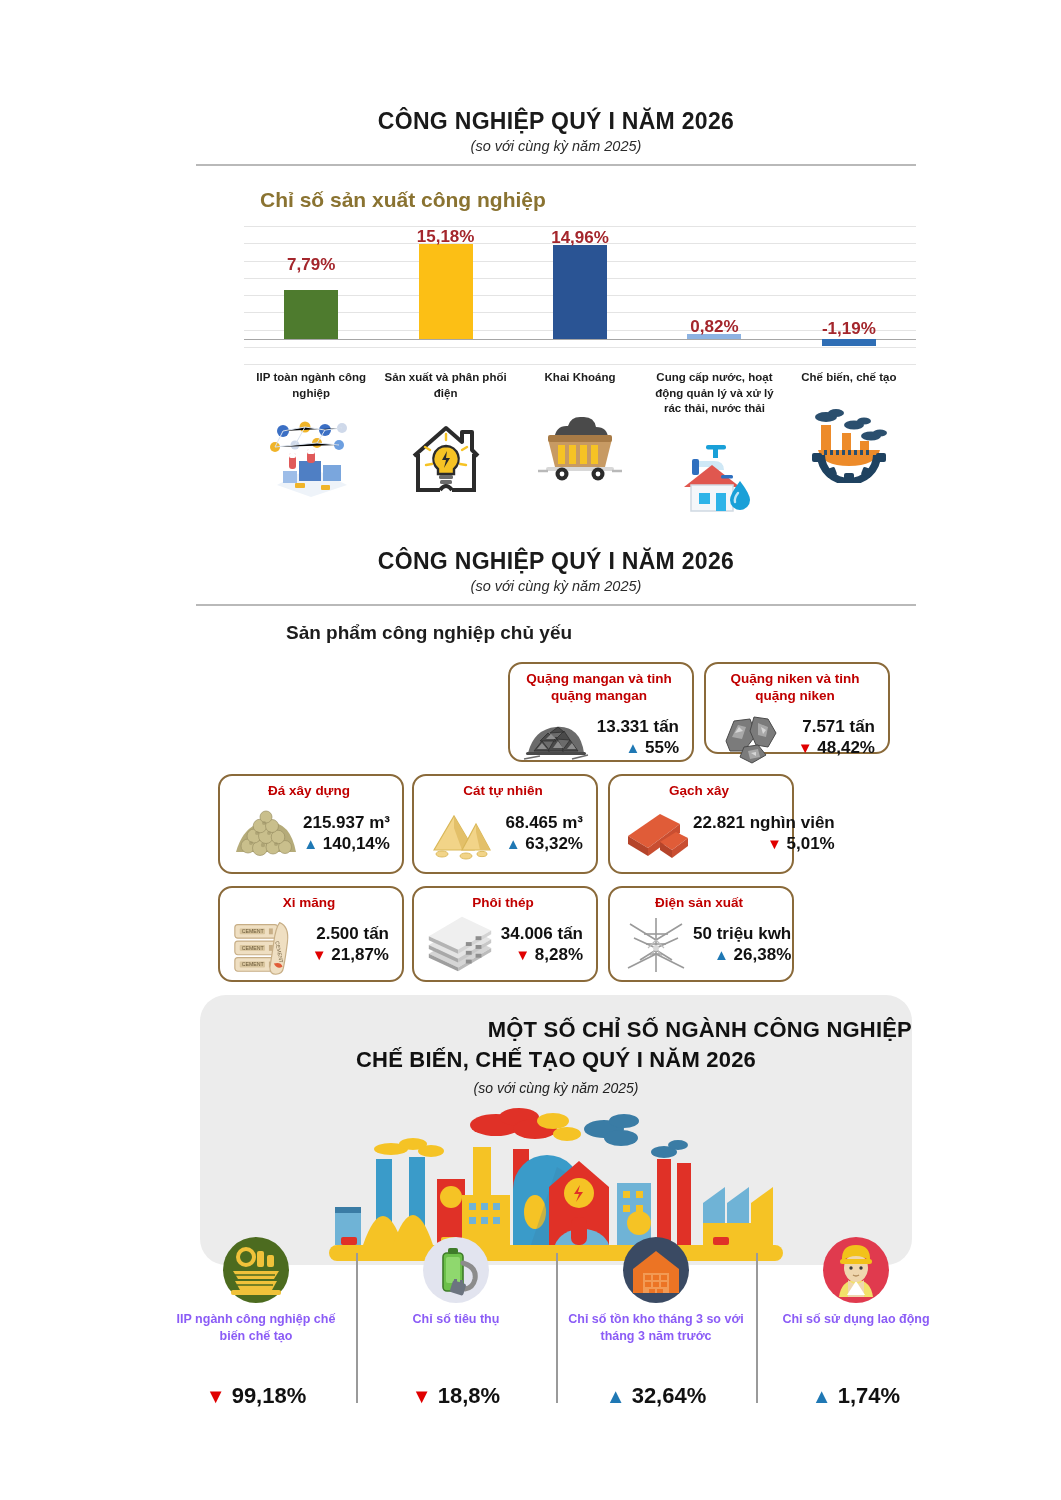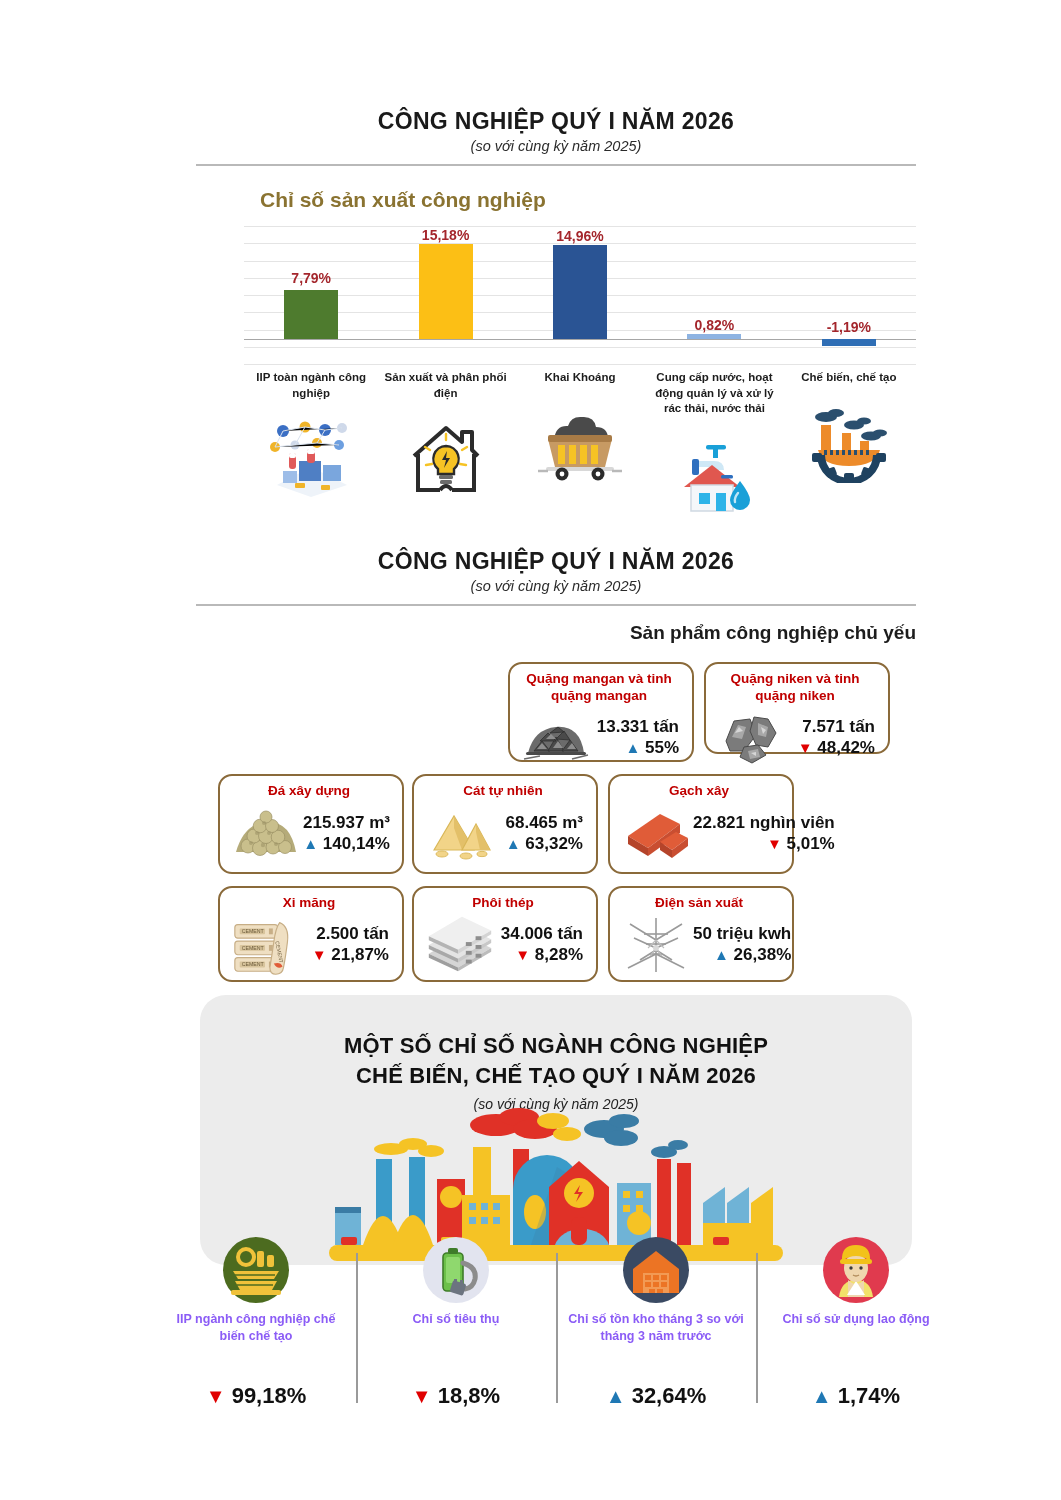--- a/index.html
+++ b/index.html
@@ -40,30 +40,30 @@
   }
   .chart-wrap{position:relative;margin:14px 0 0 48px;width:672px;height:138px;}
   .gridlines{position:absolute;inset:0;}
   .gridlines i{position:absolute;left:0;right:0;height:1px;background:#e4e4e4;display:block;}
   .axis{position:absolute;left:0;right:0;height:1.5px;background:#a6a6a6;}
   .bars{position:absolute;inset:0;display:flex;}
   .bcol{flex:1;position:relative;}
   .bar{position:absolute;left:50%;transform:translateX(-50%);width:54px;border-radius:0;}
   .blabel{
     position:absolute;left:50%;transform:translateX(-50%);
-    font-size:14px;font-weight:bold;color:#a4262c;white-space:nowrap;
+    font-size:17px;font-weight:bold;color:#a4262c;white-space:nowrap;
   }
   .cats{display:flex;margin:6px 0 0 48px;width:672px;}
   .cat{flex:1;text-align:center;padding:0 4px;}
   .cat-label{font-size:11.5px;font-weight:bold;color:#1c1c1c;line-height:1.35;}
   .cat-icon{height:96px;display:flex;align-items:center;justify-content:center;margin-top:10px;}
 
   
   #sec2{position:absolute;left:196px;top:548px;width:720px;}
-  .sph-head{font-size:19px;font-weight:bold;color:#1c1c1c;margin:16px 0 0 90px;text-align:right;}
+  .sph-head{font-size:19px;font-weight:bold;color:#1c1c1c;margin:16px 0 0 90px;}
 
   .cards{position:relative;margin-top:10px;height:330px;}
   .card{
     position:absolute;
     border:2.2px solid #8a6a3a;
     border-radius:14px;
     background:#fff;
     box-sizing:border-box;
     display:flex;flex-direction:column;
   }
@@ -77,21 +77,21 @@
   .val{font-size:17px;font-weight:bold;color:#111;line-height:1.2;white-space:nowrap;}
   .chg{font-size:17px;font-weight:bold;color:#111;line-height:1.25;white-space:nowrap;}
   .tri-up{color:#1f78b4;font-size:15px;}
   .tri-dn{color:#e00000;font-size:15px;}
 
   
   #sec3{position:absolute;left:200px;top:995px;width:712px;}
   .panel{
     background:#ececec;border-radius:26px;height:270px;position:relative;overflow:hidden;
   }
-  .panel-h1{text-align:center;font-size:22px;font-weight:bold;color:#111;padding-top:38px;letter-spacing:.2px;}
+  .panel-h1{text-align:right;font-size:22px;font-weight:bold;color:#111;padding-top:22px;letter-spacing:.2px;}
   .panel-h2{text-align:center;font-size:22px;font-weight:bold;color:#111;margin-top:4px;letter-spacing:.2px;}
   .panel-h3{text-align:center;font-size:14px;font-style:italic;color:#222;margin-top:7px;}
   .factory{position:absolute;left:50%;transform:translateX(-50%);bottom:-6px;}
 
   .kpis{position:absolute;left:-44px;top:224px;width:800px;display:flex;}
   .kpi{flex:1;text-align:center;position:relative;}
   .kpi + .kpi::before{
     content:"";position:absolute;left:0;top:34px;bottom:6px;width:1.5px;background:#9a9a9a;
   }
   .kpi-circle{height:86px;display:flex;align-items:flex-end;justify-content:center;}
@@ -121,21 +121,21 @@
           <i style="top: 69px;"></i>
           <i style="top: 86px;"></i>
           <i style="top: 104px;"></i>
           <i style="top: 121px;"></i>
           <i style="top: 138px;"></i>
         </div>
       <div class="axis" id="axisline" style="top: 112.909px;"></div>
       <div class="bars" id="bars">
           <div class="bcol">
             <div class="bar" style="background: rgb(78, 123, 46); height: 48.8645px; top: 64.0445px;"></div>
-            <div class="blabel" style="top: 44px;">7,79%</div>
+            <div class="blabel" style="top: 29px;">7,79%</div>
           </div>
           <div class="bcol">
             <div class="bar" style="background: rgb(252, 191, 21); height: 95.22px; top: 17.6891px;"></div>
             <div class="blabel" style="top: 0.689091px;">15,18%</div>
           </div>
           <div class="bcol">
             <div class="bar" style="background: rgb(42, 84, 148); height: 93.84px; top: 19.0691px;"></div>
             <div class="blabel" style="top: 2.06909px;">14,96%</div>
           </div>
           <div class="bcol">

